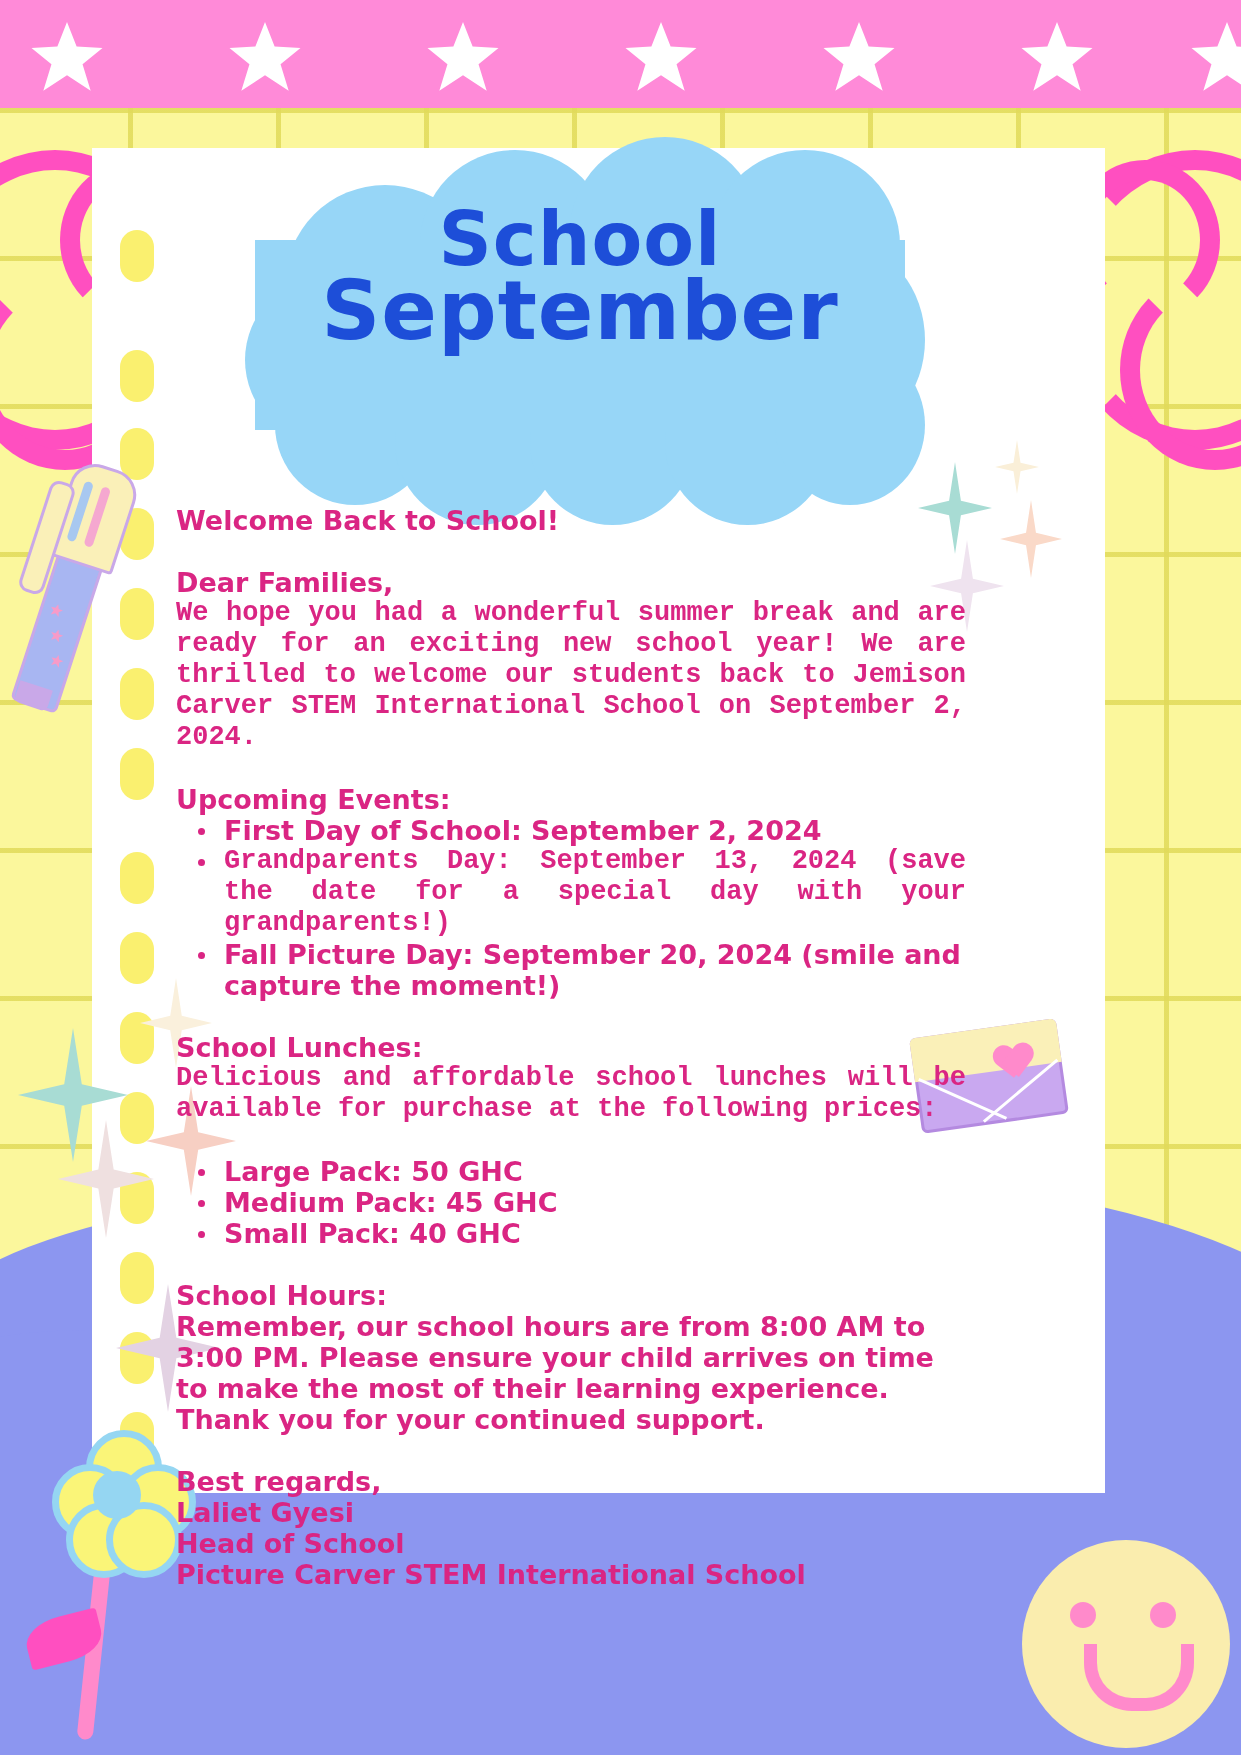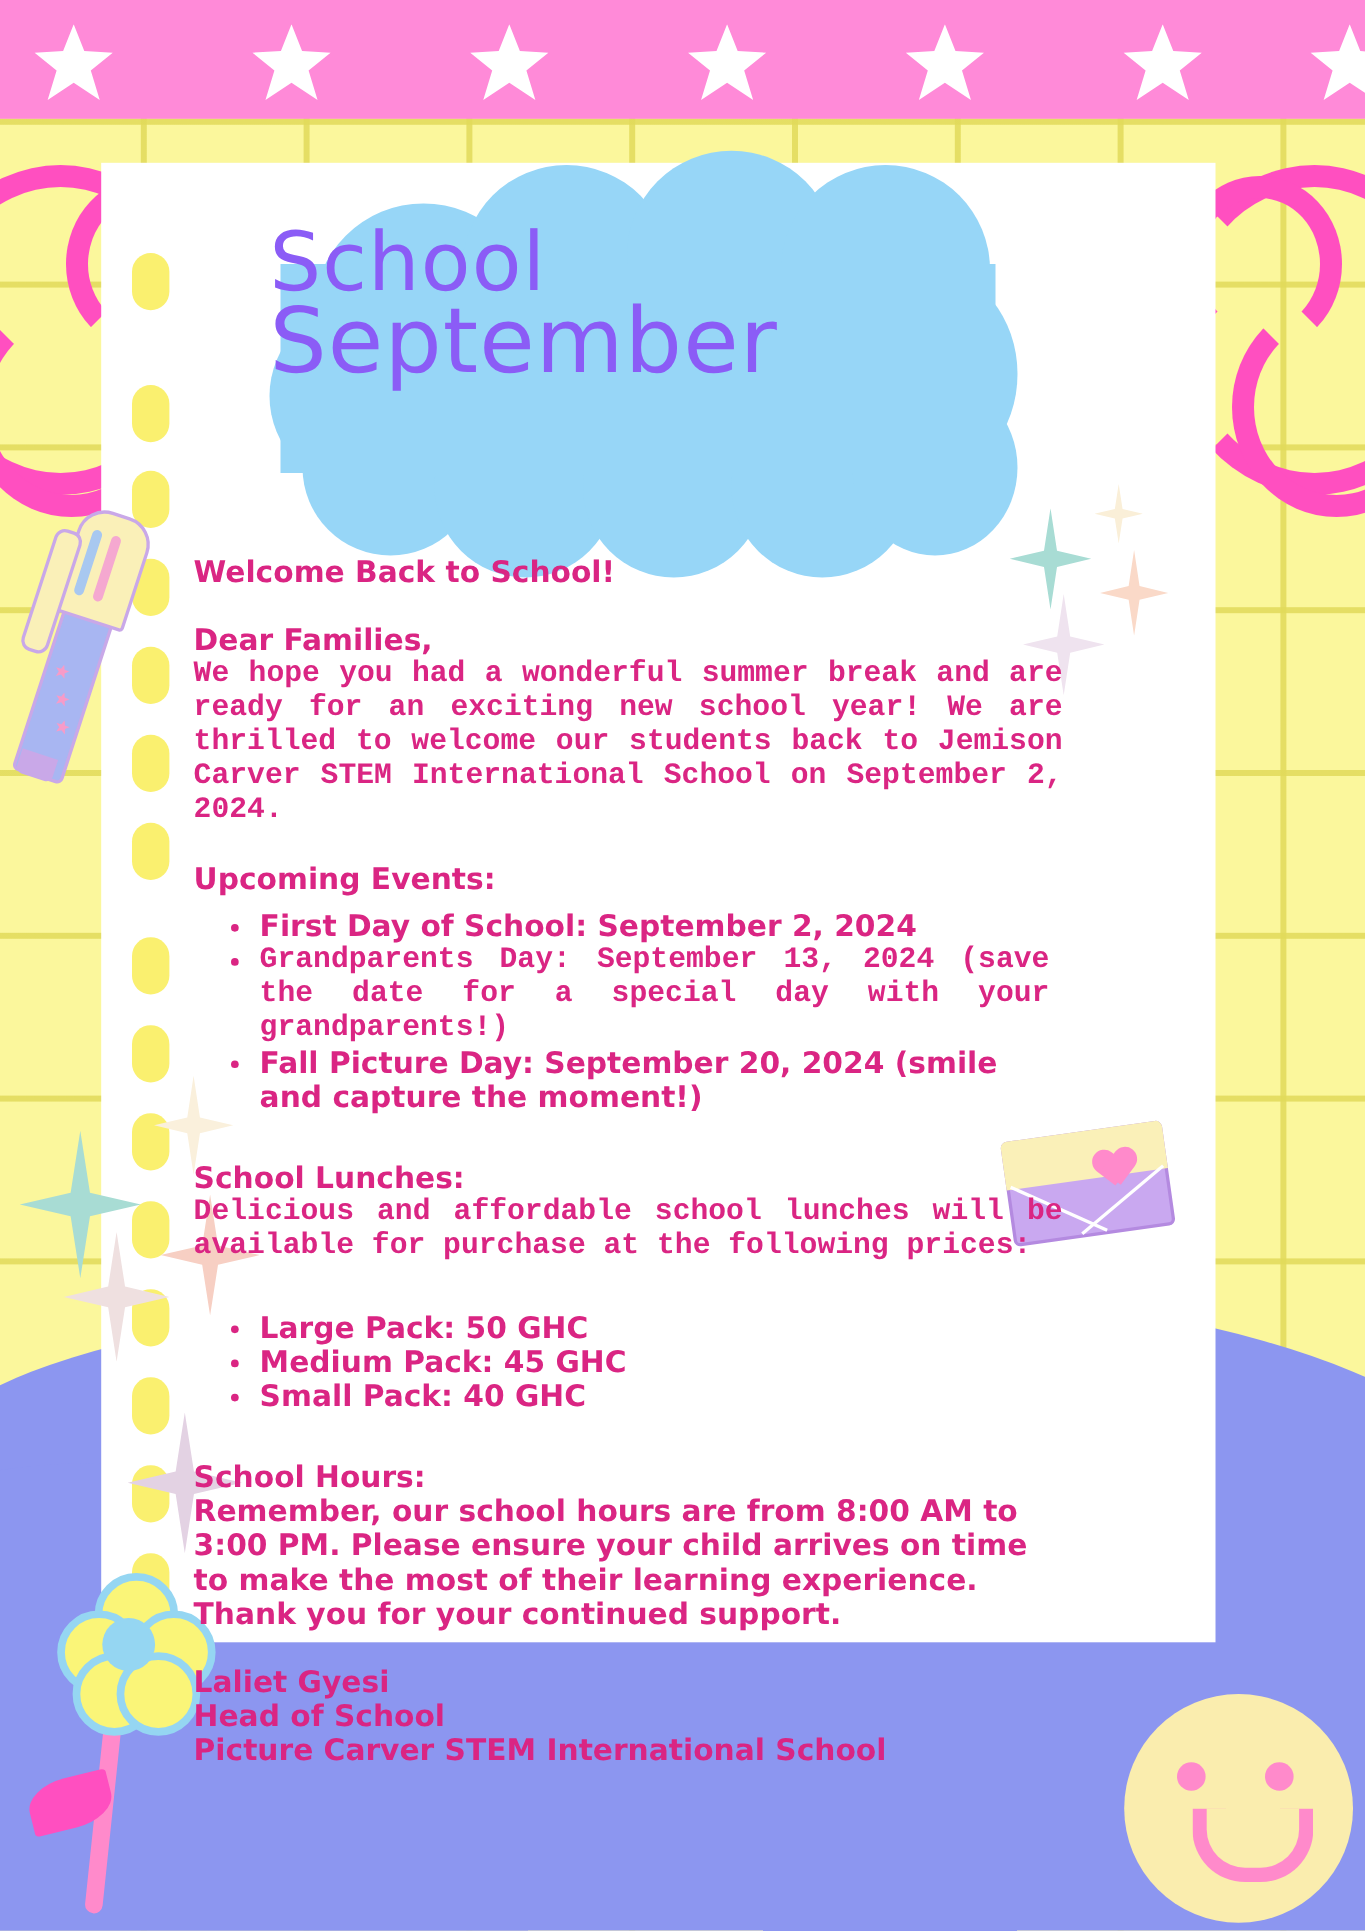--- a/index.html
+++ b/index.html
@@ -52,38 +52,38 @@
     position:absolute;left:120px;width:34px;height:52px;
     background:#FAF06F;border-radius:17px;
   }
 
   
   #cloud{position:absolute;left:245px;top:155px;width:670px;height:310px;}
   .puff{position:absolute;background:#97D6F7;border-radius:50%;}
   #cloud-body{position:absolute;left:255px;top:240px;width:650px;height:190px;background:#97D6F7;}
   #title-text{
     position:absolute;left:245px;top:205px;width:670px;
-    text-align:left;color:#8b5cf6;
+    text-align:center;color:#1d4ed8;
     font-family:"DejaVu Sans", sans-serif;
-    font-weight:normal;font-size:74px;line-height:.92;
+    font-weight:bold;font-size:74px;line-height:.92;
     letter-spacing:1px;z-index:6;
   }
   #title-text .l1{display:block;}
   #title-text .l2{display:block;font-size:82px;}
 
   
   #content{
     position:absolute;left:176px;top:505px;width:790px;
     color:#DA2583;font-family:"DejaVu Sans", sans-serif;
     font-weight:bold;font-size:27px;line-height:31px;z-index:5;
   }
   #content p{margin:0;}
   .gap{height:31px;}
   .section-head{margin:0;}
-  ul{margin:12px;padding:0 0 0 48px;list-style:none;}
+  ul{margin:0;padding:0 0 0 48px;list-style:none;}
   li{position:relative;margin:0;}
   li:before{
     content:"";position:absolute;left:-26px;top:13px;
     width:7px;height:7px;border-radius:50%;background:#DA2583;
   }
   .just{text-align:justify;font-family:Liberation Mono, monospace;}
 
   
   .spark{position:absolute;}
   .spark i{
@@ -270,16 +270,17 @@
   <ul>
     <li>Large Pack: 50 GHC</li>
     <li>Medium Pack: 45 GHC</li>
     <li>Small Pack: 40 GHC</li>
   </ul>
   <div class="gap"></div>
   <p class="section-head">School Hours:</p>
   <p>Remember, our school hours are from 8:00 AM to 3:00 PM. Please ensure your child arrives on time to make the most of their learning experience.</p>
   <p>Thank you for your continued support.</p>
   <div class="gap"></div>
+  <p>Best regards,</p>
   <p>Laliet Gyesi</p>
   <p>Head of School</p>
   <p>Picture Carver STEM International School</p>
 </div>
 
 </body></html>

